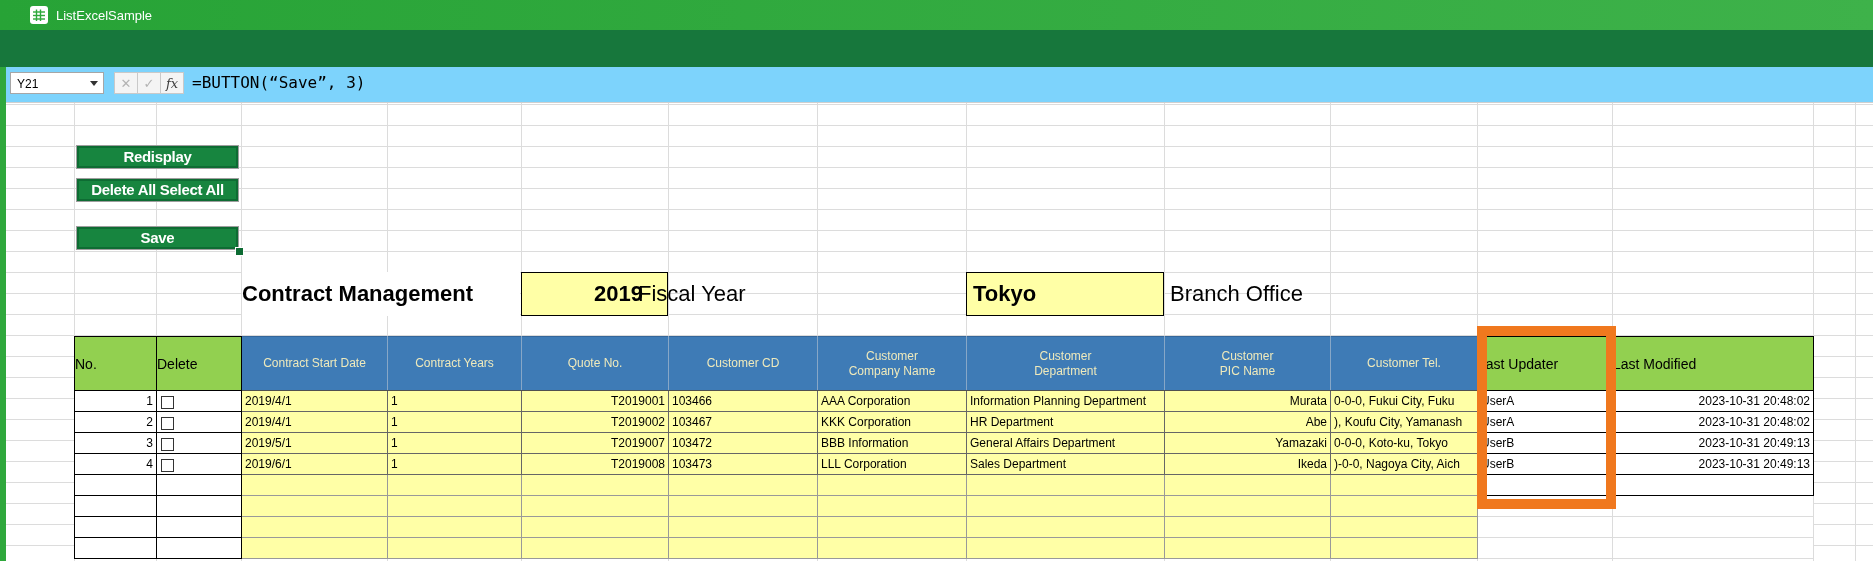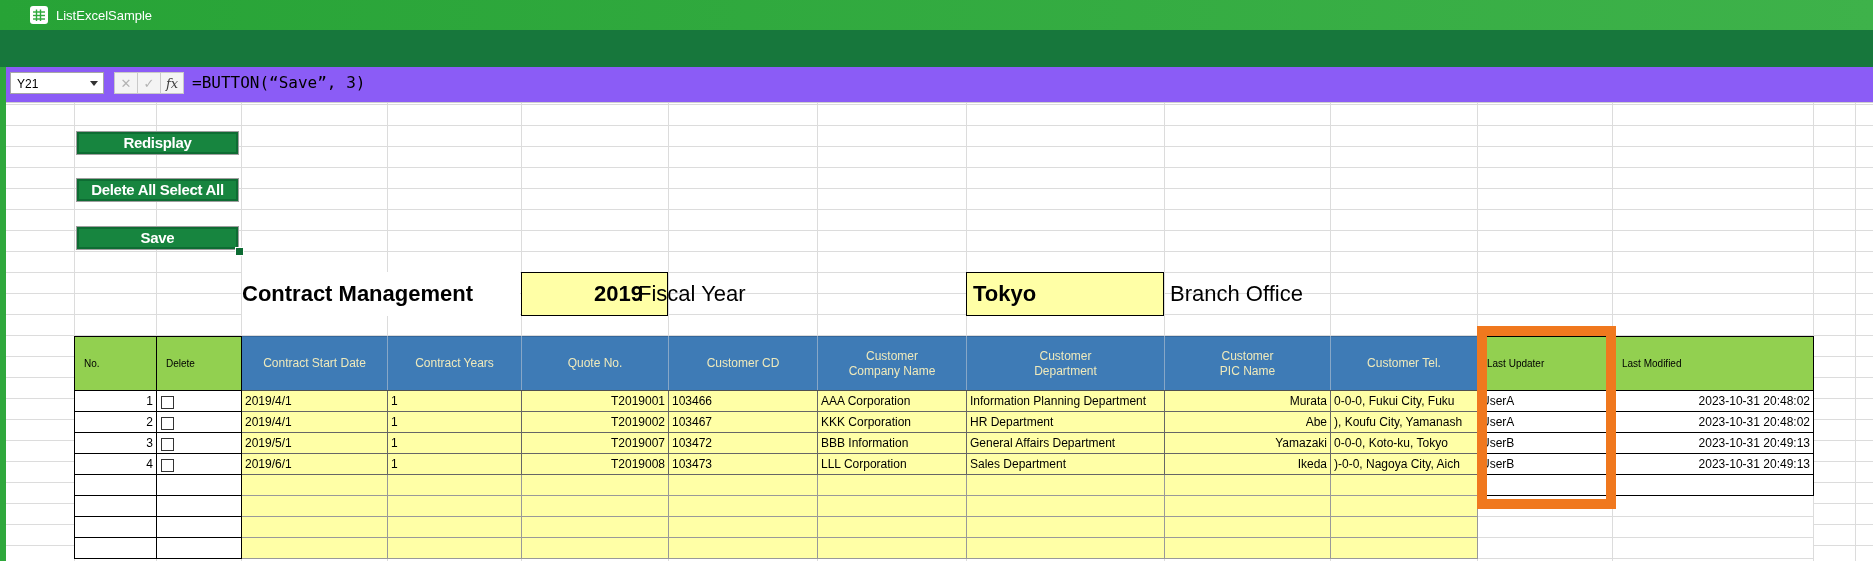--- a/index.html
+++ b/index.html
@@ -14,21 +14,21 @@
   .wintitle{color:#fff;font-size:13px;margin-left:8px;}
   .minbtn{position:absolute;left:1798px;top:14px;width:16px;height:3px;background:#fff;}
   .restorebtn{position:absolute;left:1843px;top:6px;width:20px;height:18px;}
   .restorebtn .back{position:absolute;left:5px;top:0;width:9px;height:9px;border:2px solid #fff;}
   .restorebtn .front{position:absolute;left:0;top:5px;width:9px;height:9px;border:2px solid #fff;background:#31a83e;}
   .toolbar{position:absolute;left:0;top:30px;width:1873px;height:37px;background:#17773c;z-index:9;}
   .printicon{position:absolute;left:1832px;top:35px;}
   .particon{position:absolute;left:1866px;top:37px;width:16px;height:24px;background:#fff;border-radius:3px 0 0 3px;}
   .leftedge{position:absolute;left:0;top:30px;width:6px;height:531px;background:#2fa83c;z-index:8;}
   
-  .formulabar{position:absolute;left:0;top:67px;width:1873px;height:35px;background:#8b5cf6;border-bottom:1px solid #cfcfcf;z-index:7;}
+  .formulabar{position:absolute;left:0;top:67px;width:1873px;height:35px;background:#7dd3fc;border-bottom:1px solid #cfcfcf;z-index:7;}
   .namebox{position:absolute;left:10px;top:5px;width:94px;height:22px;border:1px solid #a6a6a6;background:#fff;
     font-size:12px;line-height:22px;padding-left:6px;box-sizing:border-box;}
   .namebox .arrow{position:absolute;right:5px;top:8px;width:0;height:0;border-left:4px solid transparent;border-right:4px solid transparent;border-top:5px solid #333;}
   .fxbtn{position:absolute;top:5px;width:24px;height:22px;border:1px solid #c9c9c9;background:#f4f4f4;
     text-align:center;line-height:22px;font-size:13px;color:#b3b3b3;box-sizing:border-box;}
   .fxbtn.cancel{left:114px;}
   .fxbtn.enter{left:137px;}
   .fxbtn.fx{left:160px;color:#3c3c3c;font-style:italic;font-family:"DejaVu Serif",serif;}
   .formulatext{position:absolute;left:192px;top:5px;height:22px;line-height:22px;font-size:16px;
     font-family:"DejaVu Sans Mono",monospace;white-space:nowrap;}
@@ -50,21 +50,21 @@
   .ycell.fy{left:521px;width:147px;text-align:right;padding-right:24px;}
   .ycell.br{left:966px;width:198px;text-align:left;padding-left:6px;}
   .tlabel{position:absolute;top:272px;height:44px;line-height:44px;font-size:22px;z-index:2;white-space:nowrap;}
   .tlabel.fy{left:638px;}
   .tlabel.br{left:1170px;}
   
   .sheet{position:absolute;left:74px;top:336px;z-index:1;}
   table{border-collapse:collapse;table-layout:fixed;width:1739px;}
   th,td{white-space:nowrap;overflow:hidden;box-sizing:border-box;}
   tr.hdr th{height:54px;vertical-align:middle;font-weight:normal;}
-  th.hgreen{background:#92d050;border:1px solid #000;font-size:10px;text-align:left;padding-left:9px;color:#000;}
+  th.hgreen{background:#92d050;border:1px solid #000;font-size:14px;text-align:left;padding-left:0;color:#000;}
   th.hblue{background:#3e7bb6;border:1px solid #87a7c7;border-top:1px solid #34669a;border-bottom:1px solid #505050;
     color:#efeabc;font-size:12px;text-align:center;white-space:pre-line;line-height:15px;}
   tr.data{height:21px;}
   tr.data td{font-size:12px;height:21px;padding:0 3px;}
   td.w{background:#fff;border:1px solid #000;}
   td.y{background:#ffffa6;border:1px solid #666;}
   tr.empty td{height:21px;}
   tr.empty td.w{background:#fff;border:1px solid #000;}
   tr.empty td.y{background:#ffffa6;border:1px solid #999;}
   tr.empty td.g{background:#fff;border:1px solid #dcdcdc;}
@@ -131,21 +131,21 @@
   <div class="namebox">
     <span>Y21</span>
     <span class="arrow"></span>
   </div>
   <div class="fxbtn cancel">✕</div>
   <div class="fxbtn enter">✓</div>
   <div class="fxbtn fx">fx</div>
   <div class="formulatext">=BUTTON(“Save”, 3)</div>
 </div>
 
-<div class="actionbtn" style="top:131px">Redisplay</div>
+<div class="actionbtn" style="top:145px">Redisplay</div>
 <div class="actionbtn" style="top:178px">Delete All Select All</div>
 <div class="actionbtn" style="top:226px">Save</div>
 <div class="selhandle"></div>
 
 <div class="sheettitle">Contract Management</div>
 <div class="ycell fy">2019</div>
 <div class="tlabel fy">Fiscal Year</div>
 <div class="ycell br">Tokyo</div>
 <div class="tlabel br">Branch Office</div>
 

